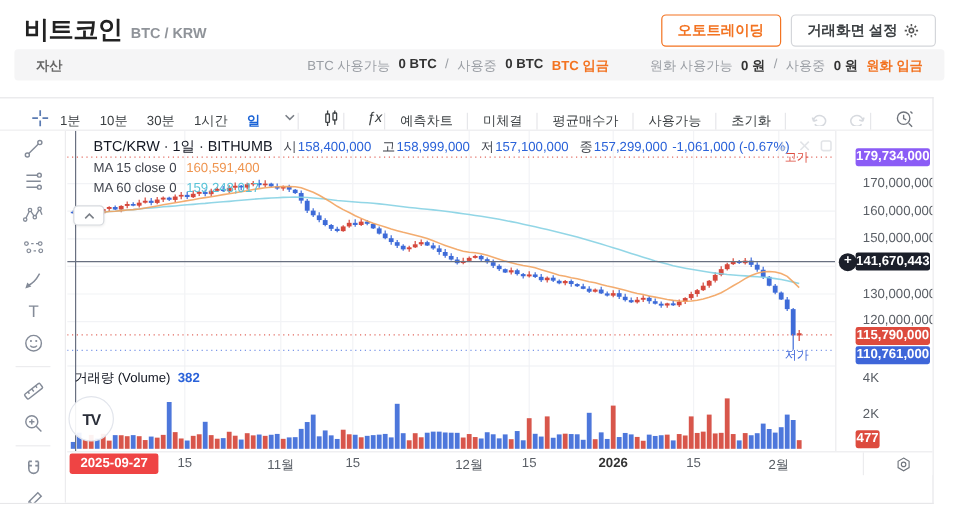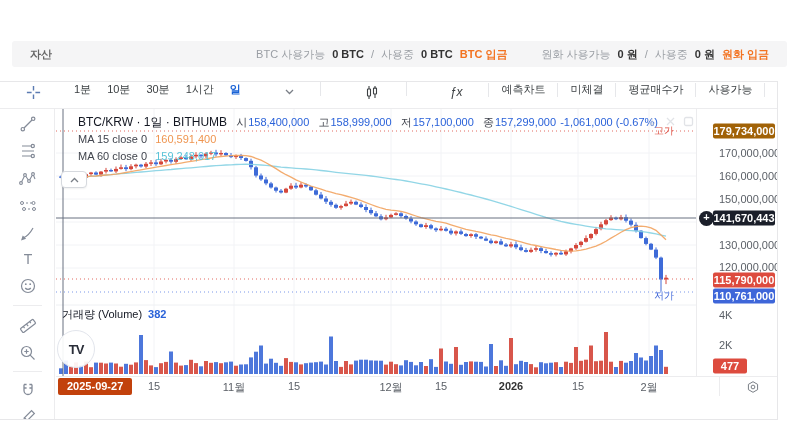--- a/index.html
+++ b/index.html
@@ -20,21 +20,21 @@
   .asset-bar { position:absolute; left:12px; right:13px; top:41px; height:26px; background:#f5f5f6; border-radius:3px; display:flex; align-items:center; font-size:11px; padding:0 18px;gap:36px; }
   .asset-label { color:#666; font-weight:700; }
   .asset-groups { margin-left:auto; display:flex; gap:34px; }
   .agrp { display:flex; gap:7px; align-items:center; }
   .agrp .muted { color:#9a9ea4; }
   .agrp .val { color:#333; font-weight:700; }
   .agrp .dep { color:#f37321; font-weight:700; cursor:pointer; }
 
   
   .widget { position:absolute; left:0; top:81px; width:778px; height:339px; border-top:1px solid #e7e7e9; border-bottom:1px solid #e7e7e9; border-right:1px solid #e7e7e9; background:#fff; overflow:hidden; }
-  .toolbar { height:27px; border-bottom:1px solid #ececee; display:flex; align-items:flex-start; padding:0 10px 0 8px;gap:24px; }
+  .toolbar { height:27px; border-bottom:1px solid #ececee; display:flex; align-items:flex-end; padding:0 10px 0 8px; }
   .tb-ico { width:26px; height:20px; display:flex; align-items:center; justify-content:center; cursor:pointer;margin-left:17px; }
   .tf-btn { font-size:11px; color:#3c4043; padding:0 8px; cursor:pointer; white-space:nowrap; }
   .tf-btn.active { color:#1a63d6; font-weight:700; padding-right:3px; }
   .tb-btn { font-size:11px; color:#3c4043; padding:0 10px; cursor:pointer; white-space:nowrap; }
   .sep { width:1px; height:14px; background:#e6e7ea; margin:0 2px; flex:none; }
   .spacer { flex:1; }
   .fx { font-size:12px; font-style:italic; color:#3c4043; }
 
   
   .tools { position:absolute; left:0; top:27px; bottom:0; width:55px; border-right:1px solid #ececee; background:#fff; }
@@ -56,47 +56,65 @@
   .pane-btns { position:absolute; top:7px; left:590px; display:flex; gap:7px; opacity:.55; }
   .pane-btns .pb { cursor:pointer; }
   .hl-tag { position:absolute; font-size:10px; font-weight:400; transform:translateY(-50%); }
   .scroll-btn { position:absolute; left:5px; top:62px; width:26px; height:17px; background:#fff; border:1px solid #d6d9de; border-radius:4px; display:flex; align-items:center; justify-content:center; cursor:pointer; box-shadow:0 1px 2px rgba(0,0,0,.06); }
   .tv-logo { position:absolute; left:1px; top:221px; width:38px; height:38px; border-radius:50%; background:rgba(255,255,255,.92); border:1px solid #e2e5ec; display:flex; align-items:center; justify-content:center; font-weight:800; font-size:13px; color:#2a2e39; letter-spacing:-1px; cursor:pointer; }
 
   
   .price-axis { position:absolute; left:640px; top:0; width:82px; height:267px; border-left:1px solid #ececee; background:#fff; }
   .pa-plain { position:absolute; left:22px; transform:translateY(-50%); font-size:11px; color:#5a5f66; white-space:nowrap; }
   .pa-box { position:absolute; left:16px; width:62px; transform:translateY(-50%); font-size:11px; font-weight:700; color:#fff; text-align:center; padding:1px 0 2px; border-radius:2px; white-space:nowrap; }
-  .pa-box.small { width:34px; }
+  .pa-box.small { width:20px; }
   .pa-plus { position:absolute; left:-14px; top:50%; transform:translateY(-50%); width:15px; height:15px; border-radius:50%; background:#1b1f2a; color:#fff; font-size:11px; line-height:13px; text-align:center; }
 
   
   .time-axis { position:relative; margin-left:56px; width:722px; height:20px; border-top:1px solid #ececee; background:#fff; cursor:ew-resize; }
   .t-tick { position:absolute; top:3px; transform:translateX(-50%); font-size:11px; color:#5a5f66; }
   .t-tick.bold { color:#333; font-weight:700; }
-  .date-box { position:absolute; left:2px; top:1px; background:#c2410c; color:#fff; font-size:11px; font-weight:700; padding:2px 9px 3px; border-radius:2px; }
+  .date-box { position:absolute; left:2px; top:1px; background:#ef4444; color:#fff; font-size:11px; font-weight:700; padding:2px 9px 3px; border-radius:2px; }
   .ta-gear { position:absolute; right:18px; top:3px; cursor:pointer; }
   .ta-div { position:absolute; right:58px; top:0; bottom:0; width:1px; background:#ececee; }
 
   
   .range-bar { position:relative; margin-left:56px; width:722px; height:24px; border-top:1px solid #ececee; display:flex; align-items:center; padding:0 20px 0 12px; }
   .rg-btn { font-size:11px; color:#4a4e57; margin-right:15px; cursor:pointer; }
   .rb-right { margin-left:auto; display:flex; align-items:center; gap:11px; font-size:11px; }
   .clock { color:#333; }
   .rb-sep { width:1px; height:13px; background:#e6e7ea; }
   .fmt { color:#71757d; cursor:pointer; }
   .fmt.active { color:#1a63d6; font-weight:700; }
 
   svg.ic { display:block; }
 </style>
 </head>
 <body>
 
 <div class="app">
 
+  <div class="header">
+    <div class="title">비트코인</div>
+    <div class="pair">BTC / KRW</div>
+    <div class="hdr-btns">
+      <div class="btn orange">오토트레이딩</div>
+      <div class="btn gray">
+        <span>거래화면 설정</span>
+        <span>
+            <svg class="ic" width="13" height="13" viewBox="0 0 14 14">
+              <g stroke="#555" stroke-width="1.4" fill="none">
+                <circle cx="7" cy="7" r="2"></circle>
+                <path d="M7 1v2M7 11v2M1 7h2M11 7h2M2.8 2.8l1.4 1.4M9.8 9.8l1.4 1.4M11.2 2.8L9.8 4.2M4.2 9.8l-1.4 1.4"></path>
+              </g>
+            </svg>
+          </span>
+      </div>
+    </div>
+  </div>
 
   <div class="asset-bar">
     <span class="asset-label">자산</span>
     <div class="asset-groups">
       <div class="agrp">
         <span class="muted">BTC 사용가능</span>
         <span class="val">0 BTC</span>
         <span class="muted">/</span>
         <span class="muted">사용중</span>
         <span class="val">0 BTC</span>
@@ -745,21 +763,21 @@
 
       <div class="scroll-btn">
         <svg class="ic" width="9" height="6" viewBox="0 0 9 6">
             <path d="M1 5l3.5-3.5L8 5" stroke="#7a7f87" stroke-width="1.3" fill="none"></path>
           </svg>
       </div>
 
       <div class="tv-logo">TV</div>
 
       <div class="price-axis" id="price-axis">
-          <div class="pa-box" style="background: #a16207; top: 22px;">179,734,000</div>
+          <div class="pa-box" style="background: #8b5cf6; top: 22px;">179,734,000</div>
           <div class="pa-plain" style="top: 44px;">170,000,000</div>
           <div class="pa-plain" style="top: 67px;">160,000,000</div>
           <div class="pa-plain" style="top: 90px;">150,000,000</div>
           <div class="pa-box" style="background: rgb(27, 31, 42); top: 109px;">141,670,443<div class="pa-plus">+</div></div>
           <div class="pa-plain" style="top: 136px;">130,000,000</div>
           <div class="pa-plain" style="top: 158px;">120,000,000</div>
           <div class="pa-box" style="background: rgb(221, 75, 62); top: 171px;">115,790,000</div>
           <div class="pa-box" style="background: rgb(62, 102, 217); top: 187px;">110,761,000</div>
           <div class="pa-plain" style="top: 206px;">4K</div>
           <div class="pa-plain" style="top: 236px;">2K</div>

